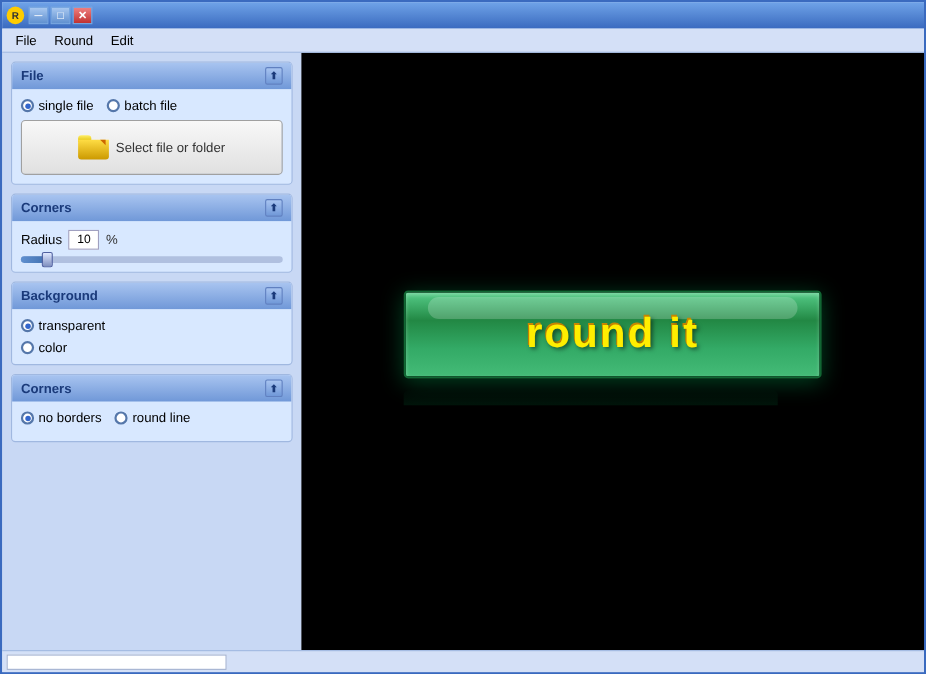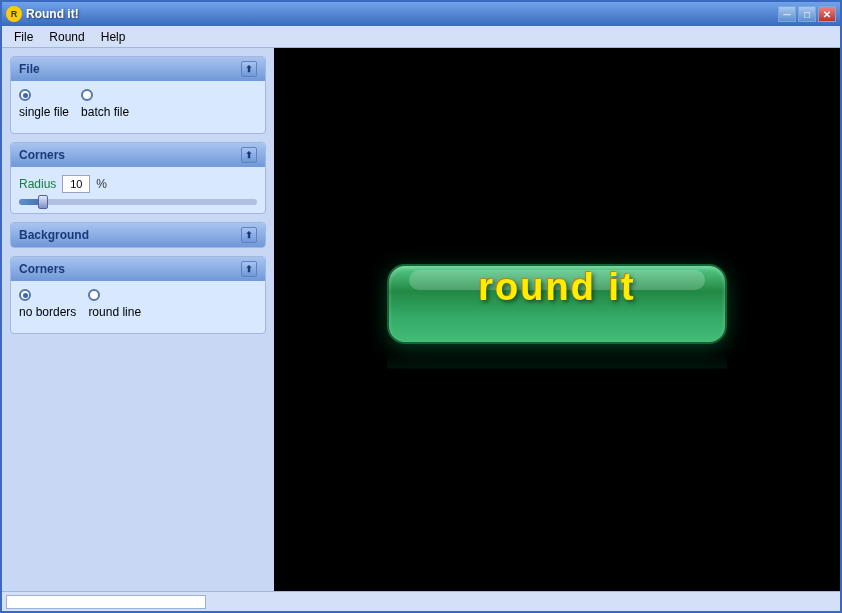--- a/index.html
+++ b/index.html
@@ -135,23 +135,23 @@
 
     
     .radio-group {
       display: flex;
       gap: 12px;
       align-items: center;
       margin-bottom: 6px;
     }
     .radio-item {
       display: flex;
+      align-items: center;
       gap: 4px;
       cursor: pointer;
-      flex-direction: column;
     }
     .radio-circle {
       width: 12px;
       height: 12px;
       border-radius: 50%;
       border: 2px solid #5577aa;
       background: white;
       display: flex; align-items: center; justify-content: center;
     }
     .radio-circle.checked::after {
@@ -212,21 +212,21 @@
       border-right: 0;
     }
 
     
     .slider-row {
       display: flex;
       align-items: center;
       gap: 6px;
       margin-bottom: 6px;
     }
-    .slider-label { color: #15803d; font-size: 12px; }
+    .slider-label { color: #000000; font-size: 12px; }
     .slider-value {
       width: 28px;
       height: 18px;
       border: 1px solid #a0a0c0;
       background: white;
       text-align: center;
       font-size: 11px;
       padding: 1px;
     }
     .slider-pct { color: #333; font-size: 12px; }
@@ -264,26 +264,27 @@
       align-items: center;
       justify-content: center;
       position: relative;
     }
 
     
     .roundit-preview {
       position: relative;
     }
     .roundit-button {
-      width: 340px;
+      width: 380px;
       height: 80px;
-      border-radius: 18px;
+      border-radius: 4px;
       background: linear-gradient(to bottom, #55cc88, #228844, #33aa66, #44bb77);
       border: 2px solid #116633;
       display: flex;
+      align-items: center;
       justify-content: center;
       position: relative;
       box-shadow: 0 4px 20px rgba(0,160,80,0.4), inset 0 2px 4px rgba(255,255,255,0.3);
     }
     .roundit-button::after {
       content: '';
       position: absolute;
       top: 4px;
       left: 20px;
       right: 20px;
@@ -330,32 +331,31 @@
       padding: 0 2px;
     }
   </style>
 </head>
 <body>
 
 <div class="window">
 
   <div class="titlebar">
     <div class="titlebar-icon">R</div>
-    <span class="titlebar-title">Round it!</span>
     <div class="titlebar-buttons">
       <div class="titlebar-btn">─</div>
       <div class="titlebar-btn">□</div>
       <div class="titlebar-btn close">✕</div>
     </div>
   </div>
 
   <div class="menubar">
     <div class="menu-item">File</div>
     <div class="menu-item">Round</div>
-    <div class="menu-item">Help</div>
+    <div class="menu-item">Edit</div>
   </div>
 
   <div class="main-content">
 
     <div class="left-panel">
 
       <div class="section">
         <div class="section-header">
           <span class="section-title">File</span>
           <div class="collapse-btn">⬆</div>
@@ -364,20 +364,28 @@
           <div class="radio-group">
             <div class="radio-item">
               <div class="radio-circle checked"></div>
               <span>single file</span>
             </div>
             <div class="radio-item">
               <div class="radio-circle"></div>
               <span>batch file</span>
             </div>
           </div>
+          <button class="file-select-btn">
+            <div class="folder-icon">
+              <div class="folder-tab"></div>
+              <div class="folder-body"></div>
+              <div class="arrow"></div>
+            </div>
+            <span>Select file or folder</span>
+          </button>
         </div>
       </div>
 
       <div class="section">
         <div class="section-header">
           <span class="section-title">Corners</span>
           <div class="collapse-btn">⬆</div>
         </div>
         <div class="section-body">
           <div class="slider-row">
@@ -389,20 +397,30 @@
             <div class="slider-fill"></div>
             <div class="slider-thumb"></div>
           </div>
         </div>
       </div>
 
       <div class="section">
         <div class="section-header">
           <span class="section-title">Background</span>
           <div class="collapse-btn">⬆</div>
+        </div>
+        <div class="section-body">
+          <div class="radio-item" style="margin-bottom:6px;">
+            <div class="radio-circle checked"></div>
+            <span>transparent</span>
+          </div>
+          <div class="radio-item">
+            <div class="radio-circle"></div>
+            <span>color</span>
+          </div>
         </div>
       </div>
 
       <div class="section">
         <div class="section-header">
           <span class="section-title">Corners</span>
           <div class="collapse-btn">⬆</div>
         </div>
         <div class="section-body">
           <div class="radio-group">

